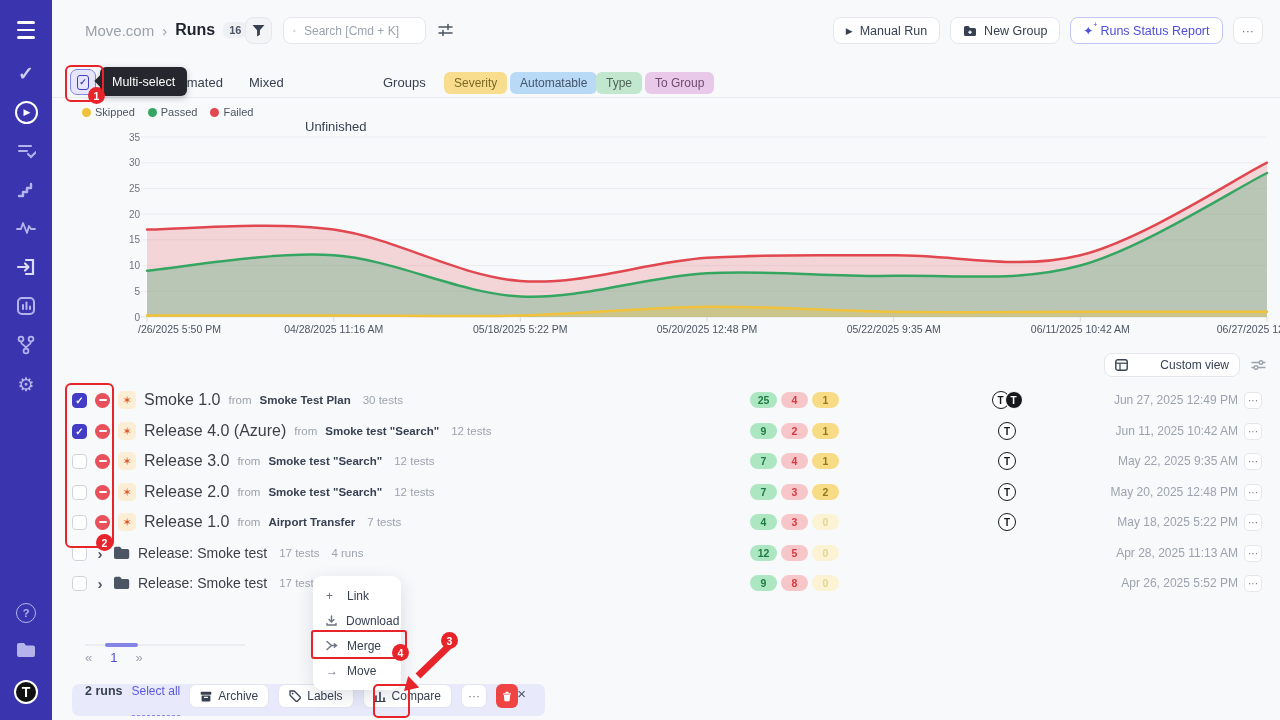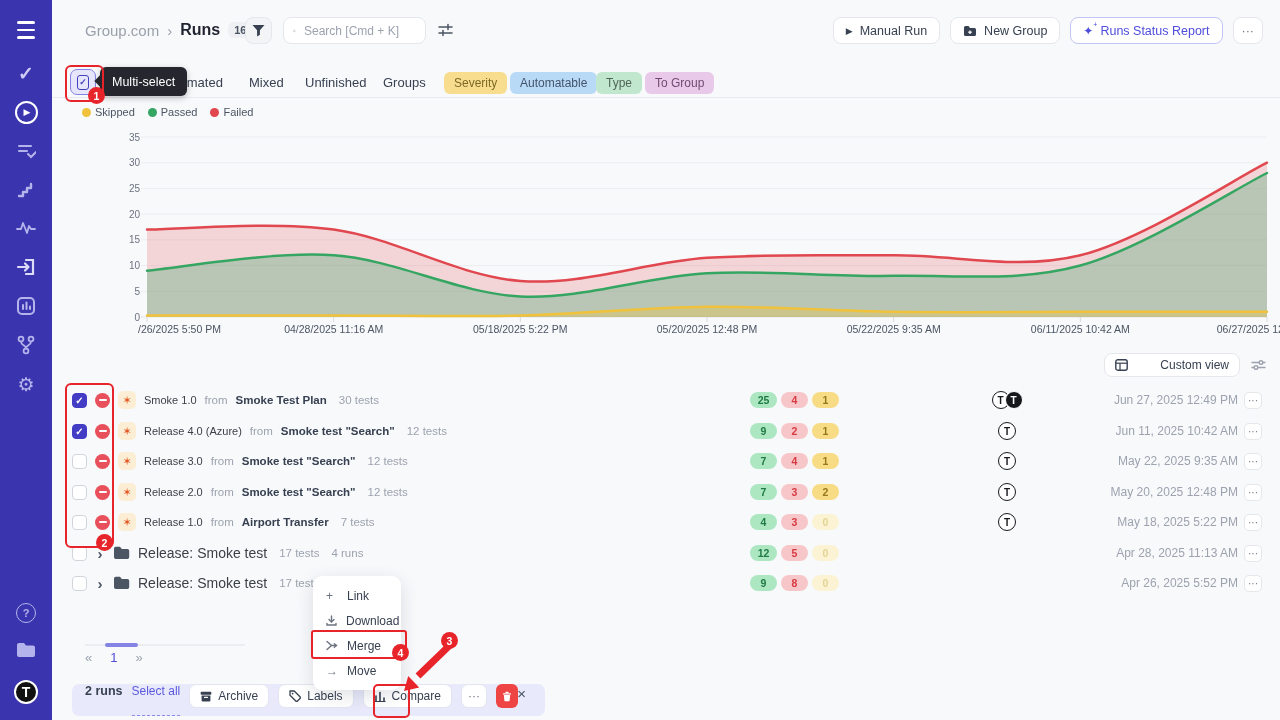--- a/index.html
+++ b/index.html
@@ -42,21 +42,21 @@
   
   .custom-view{position:absolute;right:40px;top:353px;gap:32px;}
   .cv-sliders{position:absolute;right:14px;top:358px;}
   .run-row{position:absolute;left:20px;width:1190px;height:30px;display:flex;align-items:center;gap:8px;}
   .cb{width:15px;height:15px;border-radius:4px;border:1.5px solid #d1d5db;background:#fff;box-sizing:border-box;display:flex;align-items:center;justify-content:center;cursor:pointer;flex:0 0 auto;}
   .cb.checked{background:#423dc4;border-color:#423dc4;color:#fff;font-size:10px;font-weight:bold;}
   .minus{width:15px;height:15px;border-radius:50%;background:#e8505b;position:relative;flex:0 0 auto;}
   .minus:after{content:"";position:absolute;left:3.5px;top:6.3px;width:8px;height:2.4px;background:#fff;border-radius:2px;}
   .run-ic{width:18px;height:18px;border-radius:5px;background:#fcedd5;color:#e25822;font-size:11px;display:flex;align-items:center;justify-content:center;flex:0 0 auto;}
   .chev{color:#4b5563;font-size:15px;font-weight:bold;width:10px;text-align:center;flex:0 0 auto;cursor:pointer;}
-  .rname{font-size:11px;color:#3b3f46;cursor:pointer;}
+  .rname{font-size:16px;color:#3b3f46;cursor:pointer;}
   .rfrom{font-size:11.5px;color:#9ca3af;}
   .rsource{font-size:11.5px;color:#374151;font-weight:bold;}
   .rtests{font-size:11.5px;color:#9ca3af;margin-left:4px;}
   .badges{position:absolute;left:678px;display:flex;gap:4px;}
   .bdg{min-width:27px;height:16px;border-radius:9px;font-size:10.5px;font-weight:bold;display:flex;align-items:center;justify-content:center;box-sizing:border-box;padding:0 6px;}
   .bdg.green{background:#ace7c2;color:#1f7a44;}
   .bdg.red{background:#f7c6c9;color:#d63940;}
   .bdg.yellow{background:#f7dc85;color:#97781d;}
   .bdg.faded{background:#fbf3d3;color:#e3d493;}
   .avatars{position:absolute;left:915px;width:40px;display:flex;justify-content:center;}
@@ -160,21 +160,21 @@
         </svg>
     </div>
     <div class="side-ic" style="top:680px;height:24px;">
         <span class="tlogo">T</span>
       </div>
   </aside>
 
   <main class="main">
 
     <div class="abs crumb" style="left:33px;top:21px;">
-      <span>Group.com</span>
+      <span>Move.com</span>
       <span>›</span>
       <span class="page">Runs</span>
       <span class="count-pill">16</span>
     </div>
     <button class="abs icon-btn" style="left:193px;top:17px;width:27px;height:27px;">
       <svg width="13" height="13" viewBox="0 0 13 13">
           <path d="M0.5 1 h12 l-4.6 5.2 v4.6 l-2.8 1.7 v-6.3 Z" fill="#374151"></path>
         </svg>
     </button>
     <div class="abs search" style="left:231px;top:17px;width:143px;">
@@ -213,21 +213,21 @@
       </button>
       <button class="btn" style="padding:0 8px;color:#6b7280;">···</button>
     </div>
 
     <button class="ms-btn">
       <span class="ms-box">✓</span>
     </button>
     <div class="tooltip">Multi-select</div>
     <span class="tab" style="left:108px;">Automated</span>
     <span class="tab" style="left:197px;">Mixed</span>
-    <span class="tab" style="left:253px;">Unfinished</span>
+    <span class="tab" style="left:253px;margin-top:44px;">Unfinished</span>
     <span class="tab" style="left:331px;">Groups</span>
     <span class="pill" style="left:392px;background:#f8dd8f;color:#7d6a24;">Severity</span>
     <span class="pill" style="left:458px;background:#b9daf7;color:#44546a;">Automatable</span>
     <span class="pill" style="left:544px;background:#c2e7cf;color:#4f6658;">Type</span>
     <span class="pill" style="left:593px;background:#e9c9e9;color:#6f4a72;">To Group</span>
     <div class="divider"></div>
 
     <div class="legend">
       <span class="it">
           <span class="dot" style="background:#f0c23c;"></span>

